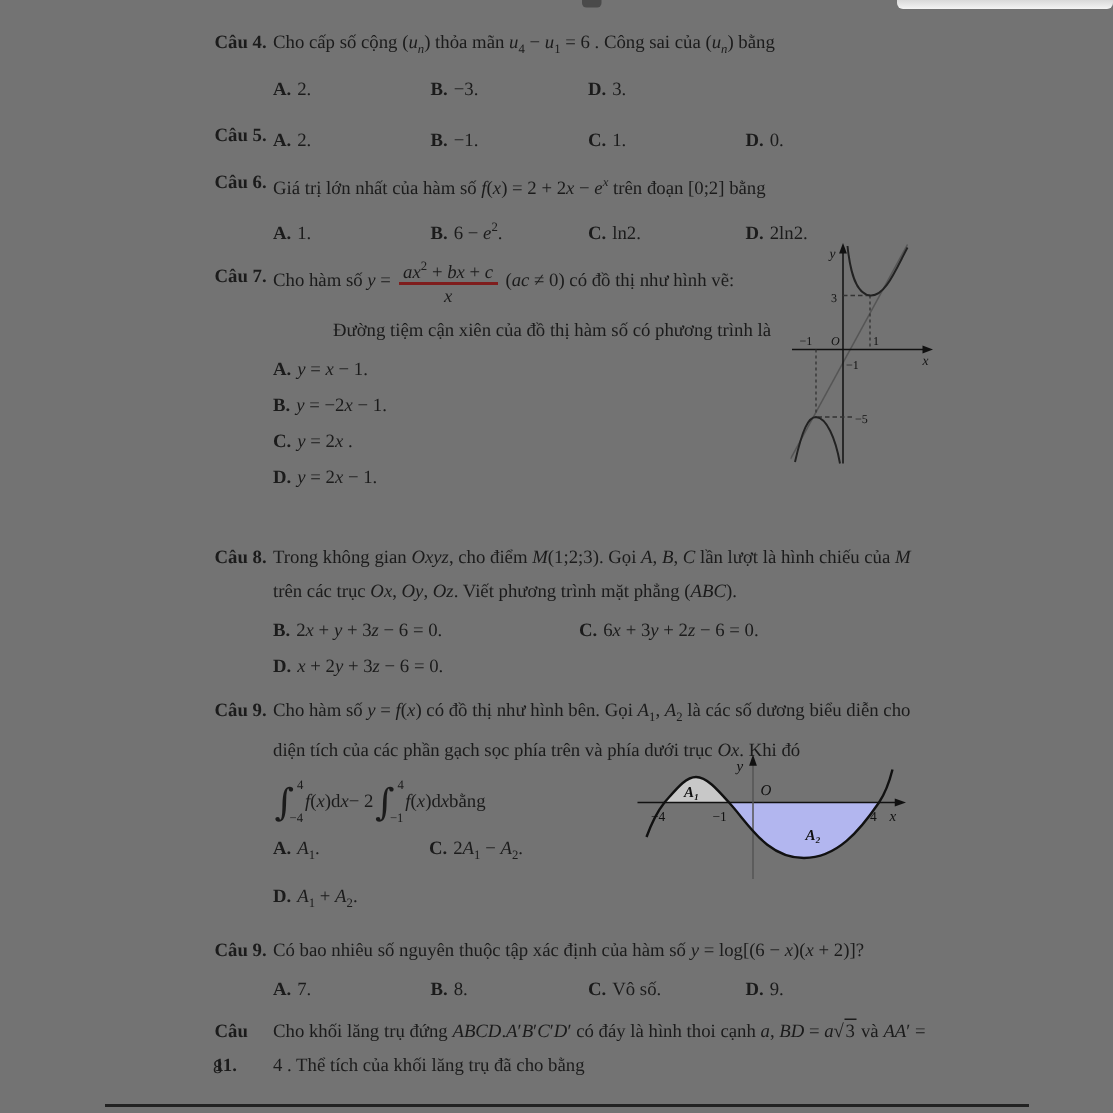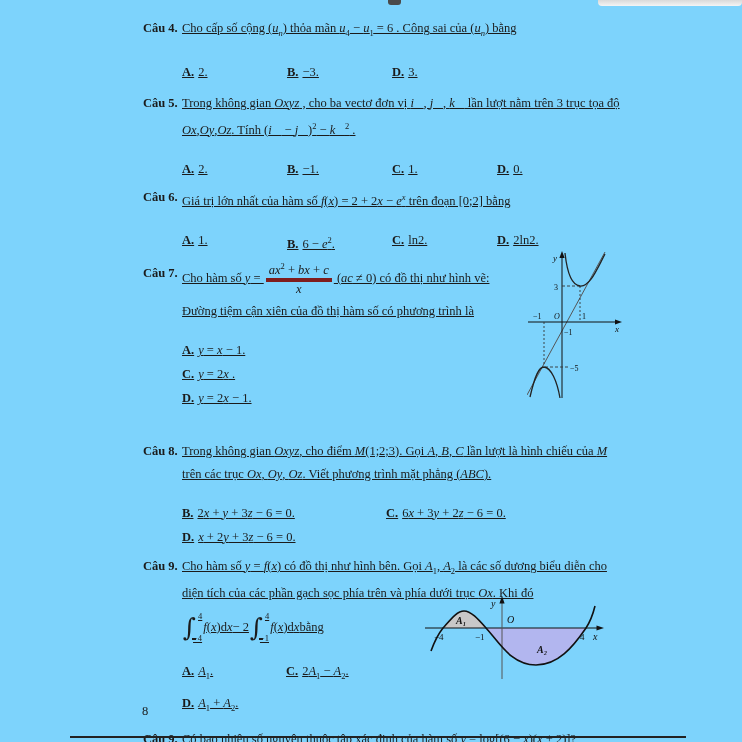--- a/index.html
+++ b/index.html
@@ -1,37 +1,37 @@
 <!DOCTYPE html>
 <html><head>
 <meta charset="utf-8">
 <style>
   html,body{margin:0;padding:0;}
   .page{
-    position:relative; width:742px; height:742px; background:#7dd3fc;
+    position:relative; width:742px; height:742px; background:#737373;
     font-family:"Liberation Serif","DejaVu Serif",serif;
     color:#1b1b1b; font-size:12.5px; overflow:hidden;
   }
   .artifact-tl{position:absolute; left:388px; top:0; width:13px; height:5px; background:#4a4a4a; border-radius:0 0 3px 3px;}
   .artifact-tr{position:absolute; left:598px; top:0; width:144px; height:6px; background:linear-gradient(#d9d9d9,#f4f4f4); border-radius:0 0 4px 4px;}
   .content{position:absolute; left:143px; top:17px; width:482px;}
   .q{display:flex; align-items:flex-start; position:relative;}
   .q-label{flex:none; width:39px; font-weight:bold; line-height:23px;}
-  .q-body{flex:1; min-width:0;text-decoration:underline;}
+  .q-body{flex:1; min-width:0;}
   .q-text{line-height:23px;}
-  .opts{display:flex; flex-wrap:wrap; margin-top:15px; line-height:24px;}
+  .opts{display:flex; flex-wrap:wrap; margin-top:2px; line-height:24px;align-items:flex-end;}
   .opt{width:105px;}
   .opts.wide .opt{width:204px;}
   .opts.narrow{width:230px;}
   .opts.narrow .opt{width:104px; margin-bottom:3px;}
   .opt b{margin-right:4px;}
   sup{font-size:8.5px;}
   sub{font-size:8.5px;}
   .frac{display:inline-block; text-align:center; vertical-align:-0.85em; line-height:1.15; padding:0 2px;}
-  .frac .num{display:block; border-bottom:4px solid #7f1d1d; padding:0 3px;}
+  .frac .num{display:block; border-bottom:2px solid #7f1d1d; padding:0 3px;}
   .frac .den{display:block;}
   .sqrt{white-space:nowrap;}
   .rad{border-top:1px solid #1b1b1b; padding:0 1px;}
   .bigint{display:inline-flex; align-items:center; vertical-align:middle; margin:0 1px;}
   .isym{font-size:25px; line-height:1; font-family:"DejaVu Serif",serif;}
   .ilim{display:inline-flex; flex-direction:column; justify-content:space-between; height:30px; font-size:8.5px; line-height:1;}
   .ilim span:first-child{margin-left:2px;}
   .ilim span:last-child{margin-left:-3px;}
   .intline{margin:5px 0 2px 0; min-height:34px; display:flex; align-items:center;}
   .graph{position:absolute;}
@@ -59,21 +59,20 @@
           <span class="opt"><b>A.</b><span>2.</span></span>
           <span class="opt"><b>B.</b><span>−3.</span></span>
           <span class="opt"><b>D.</b><span>3.</span></span>
         </div>
       </div>
     </div>
 
     <div class="q mt8">
       <div class="q-label">Câu 5.</div>
       <div class="q-body">
-        <div class="q-text">Trong không gian <i>Oxyz</i> , cho ba vectơ đơn vị <i>i⃗</i>, <i>j⃗</i>, <i>k⃗</i> lần lượt nằm trên 3 trục tọa độ <i>Ox</i>,<i>Oy</i>,<i>Oz</i>. Tính (<i>i⃗</i> − <i>j⃗</i>)<sup>2</sup> − <i>k⃗</i><sup>2</sup> .</div>
         <div class="opts">
           <span class="opt"><b>A.</b><span>2.</span></span>
           <span class="opt"><b>B.</b><span>−1.</span></span>
           <span class="opt"><b>C.</b><span>1.</span></span>
           <span class="opt"><b>D.</b><span>0.</span></span>
         </div>
       </div>
     </div>
 
     <div class="q mt5">
@@ -86,23 +85,24 @@
           <span class="opt"><b>C.</b><span>ln2.</span></span>
           <span class="opt"><b>D.</b><span>2ln2.</span></span>
         </div>
       </div>
     </div>
 
     <div class="q q7 mt6">
       <div class="q-label">Câu 7.</div>
       <div class="q-body" style="max-width:372px;">
         <div class="q-text">Cho hàm số <i>y</i> = <span class="frac"><span class="num"><i>ax</i><sup>2</sup> + <i>bx</i> + <i>c</i></span><span class="den"><i>x</i></span></span> (<i>ac</i> ≠ 0) có đồ thị như hình vẽ:</div>
-        <div class="q-text" style="margin-top:4px;">Đường tiệm cận xiên của đồ thị hàm số có phương trình là</div>
+        <div class="q-text" style="margin-top:4px;text-align:center;">Đường tiệm cận xiên của đồ thị hàm số có phương trình là</div>
         <div class="opts wide">
           <span class="opt"><b>A.</b><span><i>y</i> = <i>x</i> − 1.</span></span>
+          <span class="opt"><b>B.</b><span><i>y</i> = −2<i>x</i> − 1.</span></span>
           <span class="opt"><b>C.</b><span><i>y</i> = 2<i>x</i> .</span></span>
           <span class="opt"><b>D.</b><span><i>y</i> = 2<i>x</i> − 1.</span></span>
         </div>
       </div>
 
       <svg class="graph g7" width="96" height="150" viewBox="0 0 96 150">
         <line x1="0" y1="145" x2="78" y2="2" stroke="#555" stroke-width="1"></line>
         <line x1="35" y1="6" x2="35" y2="148" stroke="#111" stroke-width="1"></line>
         <polygon points="35,1 32.4,8 37.6,8" fill="#111"></polygon>
         <line x1="1" y1="72" x2="90" y2="72" stroke="#111" stroke-width="1"></line>

